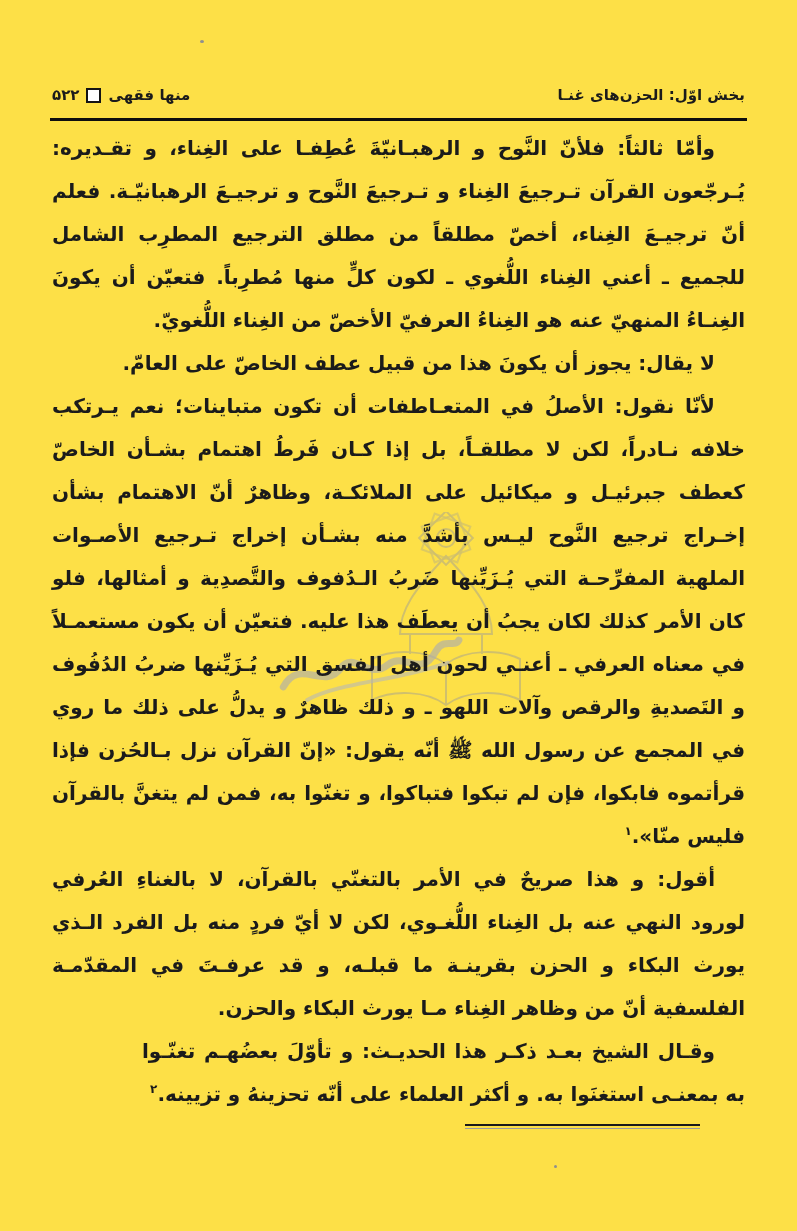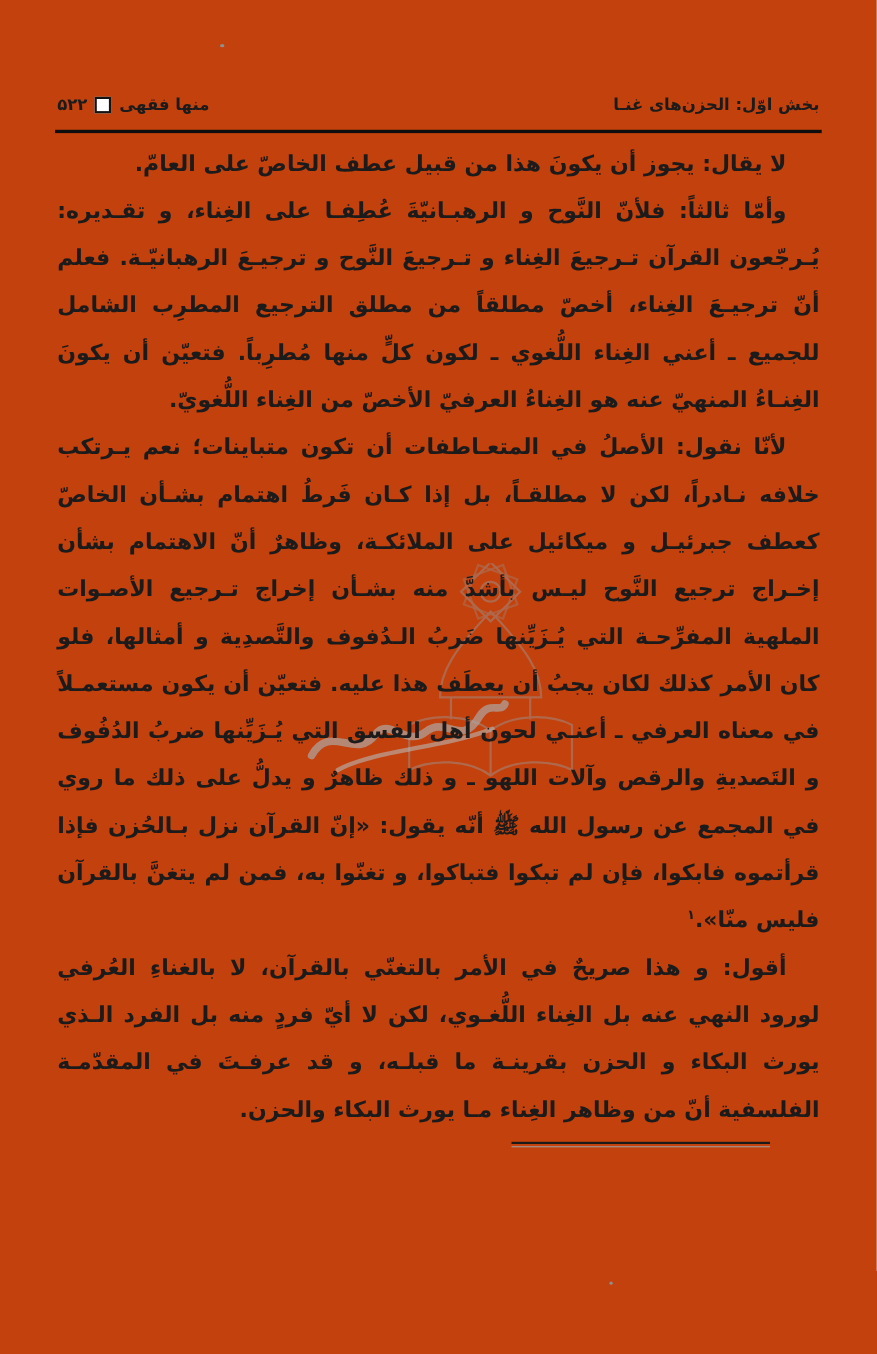--- a/index.html
+++ b/index.html
@@ -2,21 +2,21 @@
 <html lang="fa"><head>
 <meta charset="utf-8">
 <style>
   html,body { margin:0; padding:0; }
   body { background:#e8e8e8; font-family:"DejaVu Sans", sans-serif; }
 
   .page {
     position:relative;
     width:797px; height:1231px;
     margin:0 auto;
-    background:#c2410c;
+    background:#fde047;
     color:#1b1b1b;
     overflow:hidden;
   }
 
   
   .header {
     display:flex;
     justify-content:space-between;
     align-items:flex-end;
     padding:0 52px;
@@ -124,24 +124,25 @@
       <path d="M94 152 L 94 193"></path>
     </g>
   </svg>
 
   <svg class="watermark wm-sign" width="190" height="85" viewBox="0 0 190 85">
     <path d="M6 48 C 26 20, 46 58, 66 36 C 80 21, 92 52, 112 39 C 132 27, 142 58, 162 31 C 172 18, 181 31, 186 23" stroke="#aeaeae" stroke-width="7" fill="none" opacity="0.65" stroke-linecap="round"></path>
     <path d="M28 64 C 62 50, 124 56, 172 44" stroke="#b8b8b8" stroke-width="4" fill="none" opacity="0.6" stroke-linecap="round"></path>
   </svg>
 
   <div class="body-text">
+    <p class="para"><span>وأمّا ثالثاً: فلأنّ النَّوح و الرهبـانيّةَ عُطِفـا على الغِناء، و تقـديره: يُـرجّعون القرآن تـرجيعَ الغِناء و تـرجيعَ النَّوح و ترجيـعَ الرهبانيّـة. فعلم أنّ ترجيـعَ الغِناء، أخصّ مطلقاً من مطلق الترجيع المطرِب الشامل للجميع ـ أعني الغِناء اللُّغوي ـ لكون كلٍّ منها مُطرِباً. فتعيّن أن يكونَ الغِنـاءُ المنهيّ عنه هو الغِناءُ العرفيّ الأخصّ من الغِناء اللُّغويّ.</span></p>
     <p class="para"><span>لا يقال: يجوز أن يكونَ هذا من قبيل عطف الخاصّ على العامّ.</span></p>
-    <p class="para"><span>وأمّا ثالثاً: فلأنّ النَّوح و الرهبـانيّةَ عُطِفـا على الغِناء، و تقـديره: يُـرجّعون القرآن تـرجيعَ الغِناء و تـرجيعَ النَّوح و ترجيـعَ الرهبانيّـة. فعلم أنّ ترجيـعَ الغِناء، أخصّ مطلقاً من مطلق الترجيع المطرِب الشامل للجميع ـ أعني الغِناء اللُّغوي ـ لكون كلٍّ منها مُطرِباً. فتعيّن أن يكونَ الغِنـاءُ المنهيّ عنه هو الغِناءُ العرفيّ الأخصّ من الغِناء اللُّغويّ.</span></p>
     <p class="para"><span>لأنّا نقول: الأصلُ في المتعـاطفات أن تكون متباينات؛ نعم يـرتكب خلافه نـادراً، لكن لا مطلقـاً، بل إذا كـان فَرطُ اهتمام بشـأن الخاصّ كعطف جبرئيـل و ميكائيل على الملائكـة، وظاهرٌ أنّ الاهتمام بشأن إخـراج ترجيع النَّوح ليـس بأشدَّ منه بشـأن إخراج تـرجيع الأصـوات الملهية المفرِّحـة التي يُـزَيِّنها ضَربُ الـدُفوف والتَّصدِية و أمثالها، فلو كان الأمر كذلك لكان يجبُ أن يعطَف هذا عليه. فتعيّن أن يكون مستعمـلاً في معناه العرفي ـ أعنـي لحون أهل الفسق التي يُـزَيِّنها ضربُ الدُفُوف و التَصديةِ والرقص وآلات اللهو ـ و ذلك ظاهرٌ و يدلُّ على ذلك ما روي في المجمع عن رسول الله ﷺ أنّه يقول: «إنّ القرآن نزل بـالحُزن فإذا قرأتموه فابكوا، فإن لم تبكوا فتباكوا، و تغنّوا به، فمن لم يتغنَّ بالقرآن فليس منّا».</span><span class="fn-ref">۱</span></p>
     <p class="para"><span>أقول: و هذا صريحٌ في الأمر بالتغنّي بالقرآن، لا بالغناءِ العُرفي لورود النهي عنه بل الغِناء اللُّغـوي، لكن لا أيّ فردٍ منه بل الفرد الـذي يورث البكاء و الحزن بقرينـة ما قبلـه، و قد عرفـتَ في المقدّمـة الفلسفية أنّ من وظاهر الغِناء مـا يورث البكاء والحزن.</span></p>
+    <p class="para quote-indent"><span>وقـال الشيخ بعـد ذكـر هذا الحديـث: و تأوّلَ بعضُهـم تغنّـوا به بمعنـى استغنَوا به. و أكثر العلماء على أنّه تحزينهُ و تزيينه.</span><span class="fn-ref">۲</span></p>
   </div>
 
   <div class="footnote-area">
     <div class="footnote-sep"></div>
   </div>
 
   <div class="speck speck-1"></div>
   <div class="speck speck-2"></div>
 
 </div>

